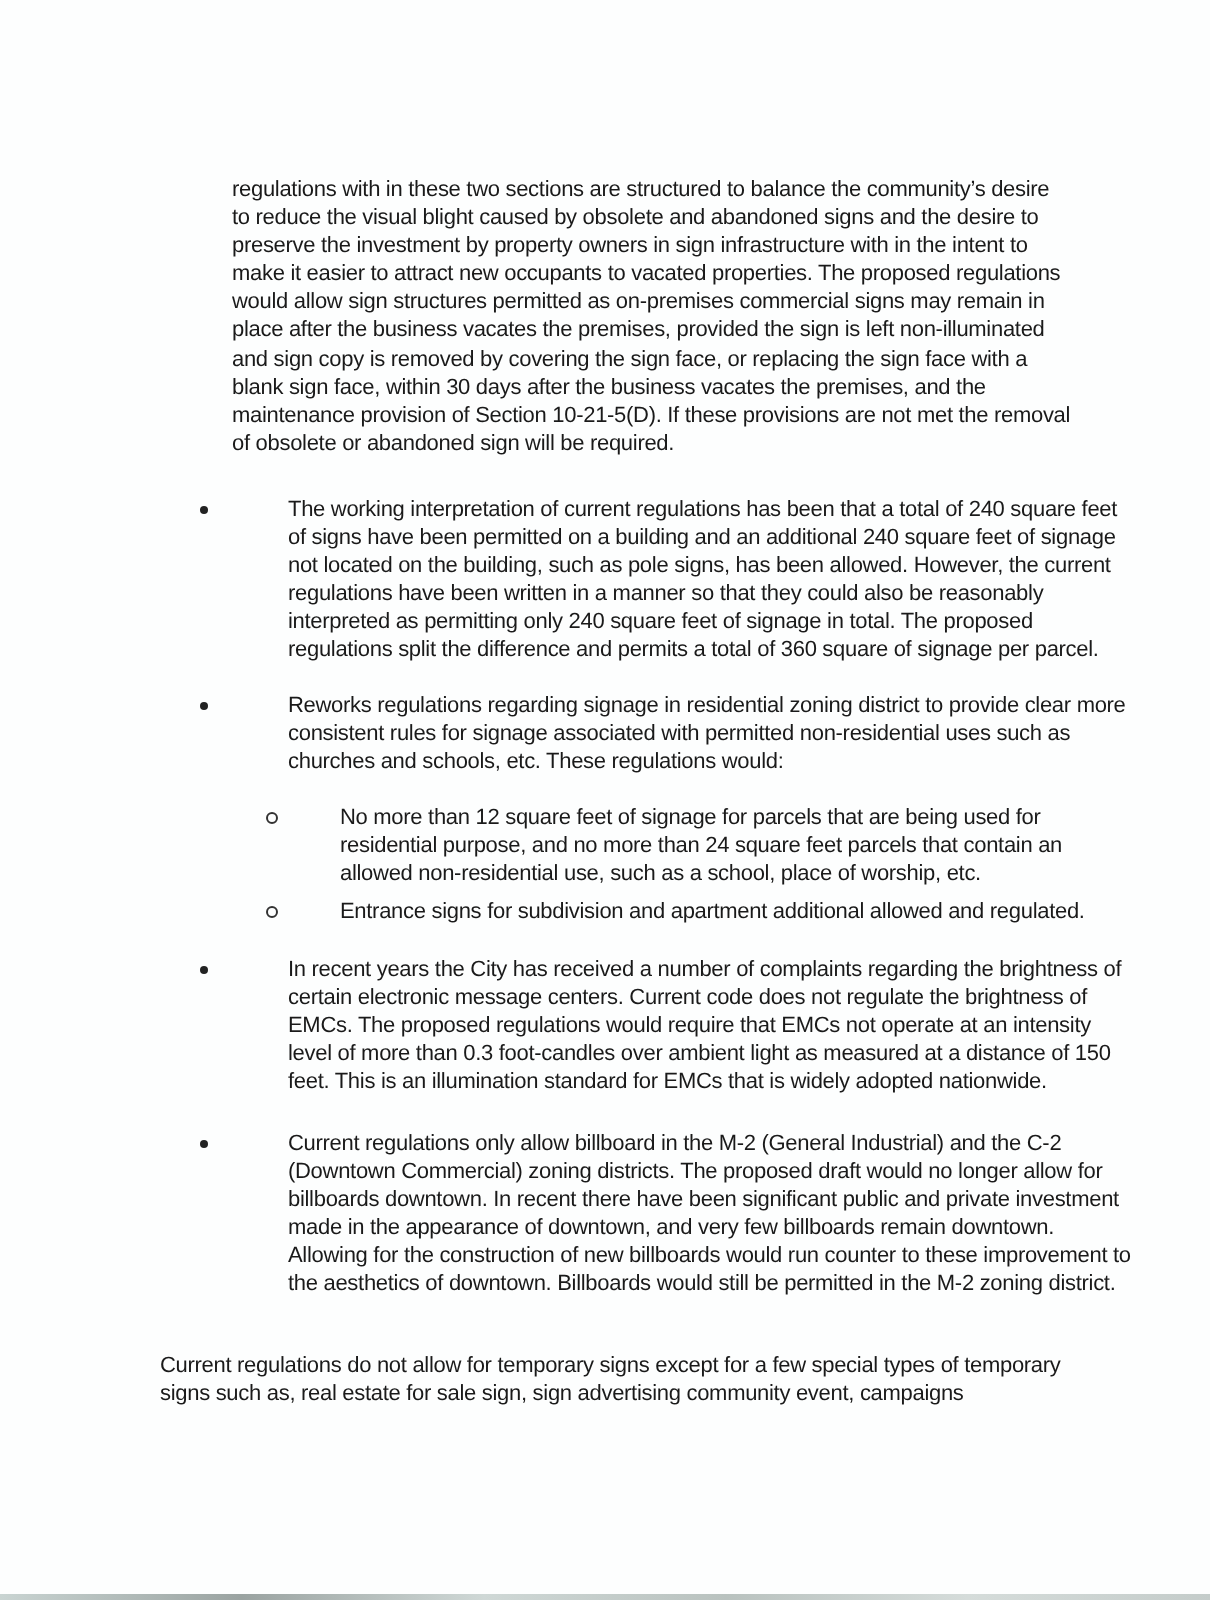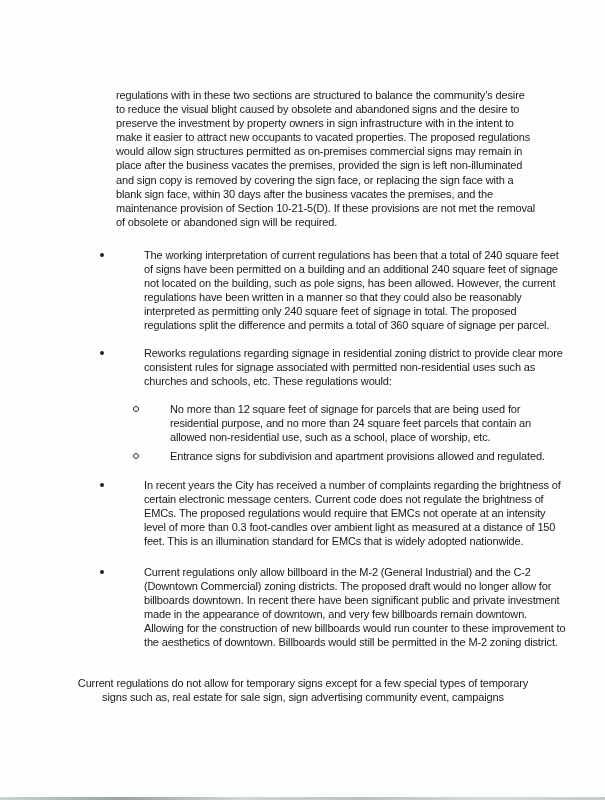--- a/index.html
+++ b/index.html
@@ -26,21 +26,21 @@
   }
   .sub-item { position: absolute; left: 133px; width: 400px; }
   .sub-circle {
     position: absolute; left: 0; top: 4px; width: 4px; height: 4px;
     border-radius: 50%; border: 1px solid #333; background: transparent;
   }
   .sub-text {
     position: absolute; left: 17px; width: 390px;
     font-size: 11px; line-height: 14.1px; letter-spacing: -0.15px; margin-left: 20px;
   }
-  .p-final { left: 68px; top: 676px; width: 470px; text-align: center; }
+  .p-final { left: 80px; top: 676px; width: 470px; }
   .scan-edge {
     position: absolute; left: 0; bottom: 0; width: 605px; height: 3px;
     background: linear-gradient(90deg, #c9d4d2, #9aa3a1 20%, #cfd8d6 40%, #b9c2bf 60%, #d5dcda 80%, #c4ccca);
   }
 </style>
 </head>
 <body>
 
 <div class="page">
 
@@ -56,21 +56,21 @@
     <div class="bullet-text">Reworks regulations regarding signage in residential zoning district to provide clear more consistent rules for signage associated with permitted non-residential uses such as churches and schools, etc.  These regulations would:</div>
   </div>
 
   <div class="sub-item" style="top:402px;">
     <span class="sub-circle"></span>
     <div class="sub-text">No more than 12 square feet of signage for parcels that are being used for residential purpose, and no more than 24 square feet parcels that contain an allowed non-residential use, such as a school, place of worship, etc.</div>
   </div>
 
   <div class="sub-item" style="top:449px;">
     <span class="sub-circle"></span>
-    <div class="sub-text">Entrance signs for subdivision and apartment provisions allowed and regulated.</div>
+    <div class="sub-text">Entrance signs for subdivision and apartment additional allowed and regulated.</div>
   </div>
 
   <div class="bullet-item" style="top:478px;">
     <span class="bullet-dot"></span>
     <div class="bullet-text">In recent years the City has received a number of complaints regarding the brightness of certain electronic message centers.  Current code does not regulate the brightness of EMCs.  The proposed regulations would require that EMCs not operate at an intensity level of more than 0.3 foot-candles over ambient light as measured at a distance of 150 feet.  This is an illumination standard for EMCs that is widely adopted nationwide.</div>
   </div>
 
   <div class="bullet-item" style="top:565px;">
     <span class="bullet-dot"></span>
     <div class="bullet-text">Current regulations only allow billboard in the M-2 (General Industrial) and the C-2 (Downtown Commercial) zoning districts.  The proposed draft would no longer allow for billboards downtown.  In recent there have been significant public and private investment made in the appearance of downtown, and very few billboards remain downtown.  Allowing for the construction of new billboards would run counter to these improvement to the aesthetics of downtown.  Billboards would still be permitted in the M-2 zoning district.</div>

